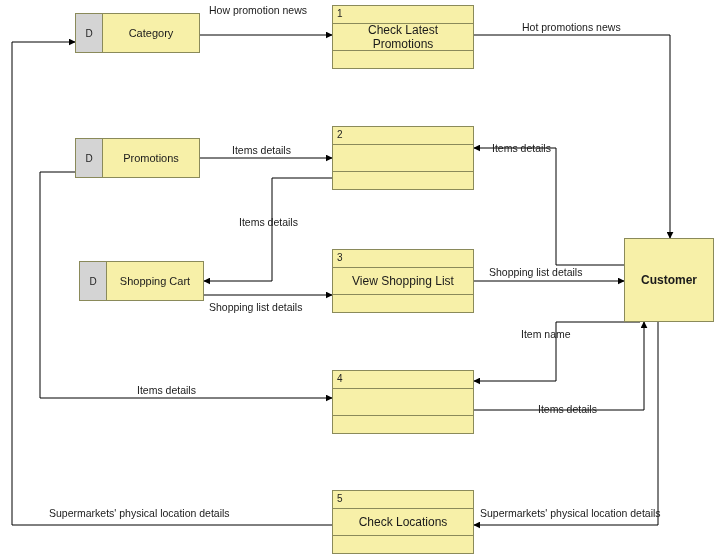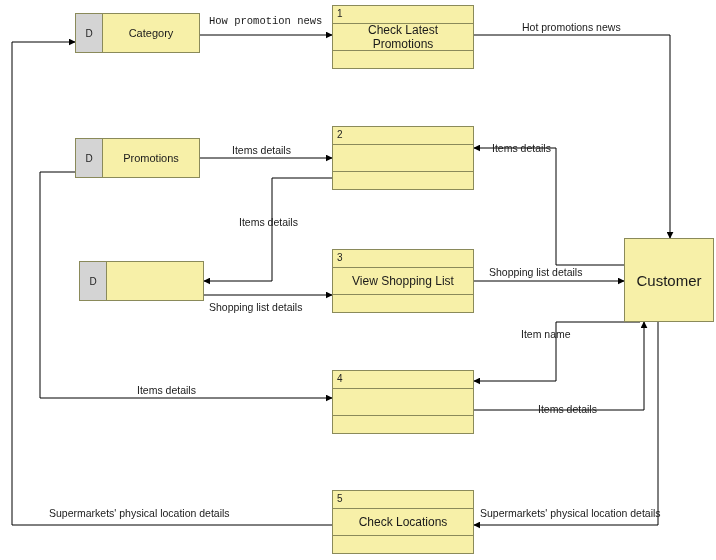--- a/index.html
+++ b/index.html
@@ -99,22 +99,23 @@
     box-sizing: border-box;
   }
   .entity {
     position: absolute;
     box-sizing: border-box;
     background: #f7f0a8;
     border: 1px solid #8a8a5a;
     display: flex;
     align-items: center;
     justify-content: center;
-    font-size: 15px;
-    color: #1a1a1a;
+    font-size: 12px;
+    color: #1a1a1a;
+    font-weight: bold;
   }
   .elabel {
     position: absolute;
     font-size: 10.5px;
     color: #1a1a1a;
     white-space: nowrap;
     background: transparent;
     line-height: 12px;
   }
 </style>
@@ -162,20 +163,21 @@
     <div class="sname">Category</div>
   </div>
 
   <div class="store" style="left:75px; top:138px; width:125px; height:40px;">
     <div class="sid">D</div>
     <div class="sname">Promotions</div>
   </div>
 
   <div class="store" style="left:79px; top:261px; width:125px; height:40px;">
     <div class="sid">D</div>
+    <div class="sname">Shopping Cart</div>
   </div>
 
   <div class="process" style="left:332px; top:5px; width:142px; height:64px;">
     <div class="pnum-row">
       <span class="pnum">1</span>
     </div>
     <div class="pbody">Check Latest Promotions</div>
     <div class="pfoot"></div>
   </div>
 
@@ -206,21 +208,21 @@
       <span class="pnum">5</span>
     </div>
     <div class="pbody">Check Locations</div>
     <div class="pfoot"></div>
   </div>
 
   <div class="entity" style="left:624px; top:238px; width:90px; height:84px;">
     <span>Customer</span>
   </div>
 
-  <div class="elabel" style="left:209px; top:15px;font-family:Liberation Mono, monospace;">How promotion news</div>
+  <div class="elabel" style="left:209px; top:4px;">How promotion news</div>
   <div class="elabel" style="left:522px; top:21px;">Hot promotions news</div>
   <div class="elabel" style="left:232px; top:144px;">Items details</div>
   <div class="elabel" style="left:492px; top:142px;">Items details</div>
   <div class="elabel" style="left:239px; top:216px;">Items details</div>
   <div class="elabel" style="left:489px; top:266px;">Shopping list details</div>
   <div class="elabel" style="left:209px; top:301px;">Shopping list details</div>
   <div class="elabel" style="left:521px; top:328px;">Item name</div>
   <div class="elabel" style="left:137px; top:384px;">Items details</div>
   <div class="elabel" style="left:538px; top:403px;">Items details</div>
   <div class="elabel" style="left:49px; top:507px;">Supermarkets' physical location details</div>

